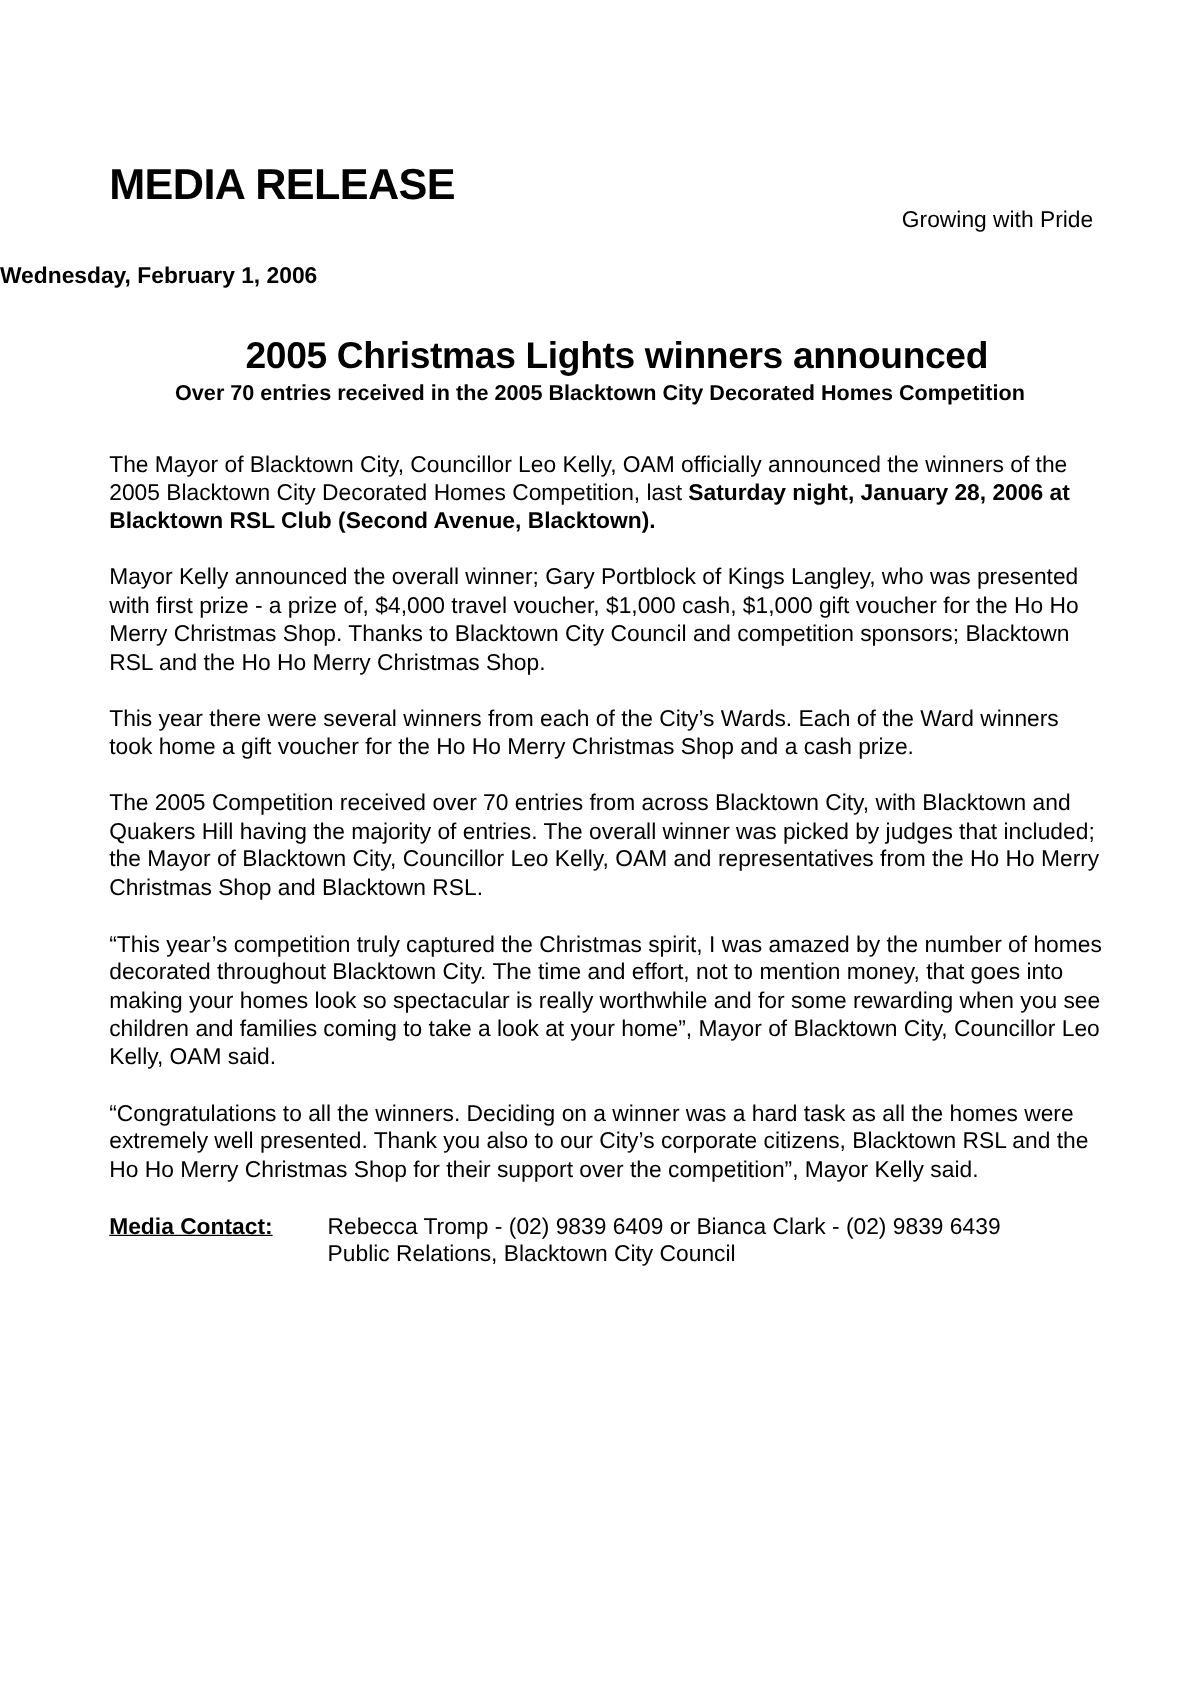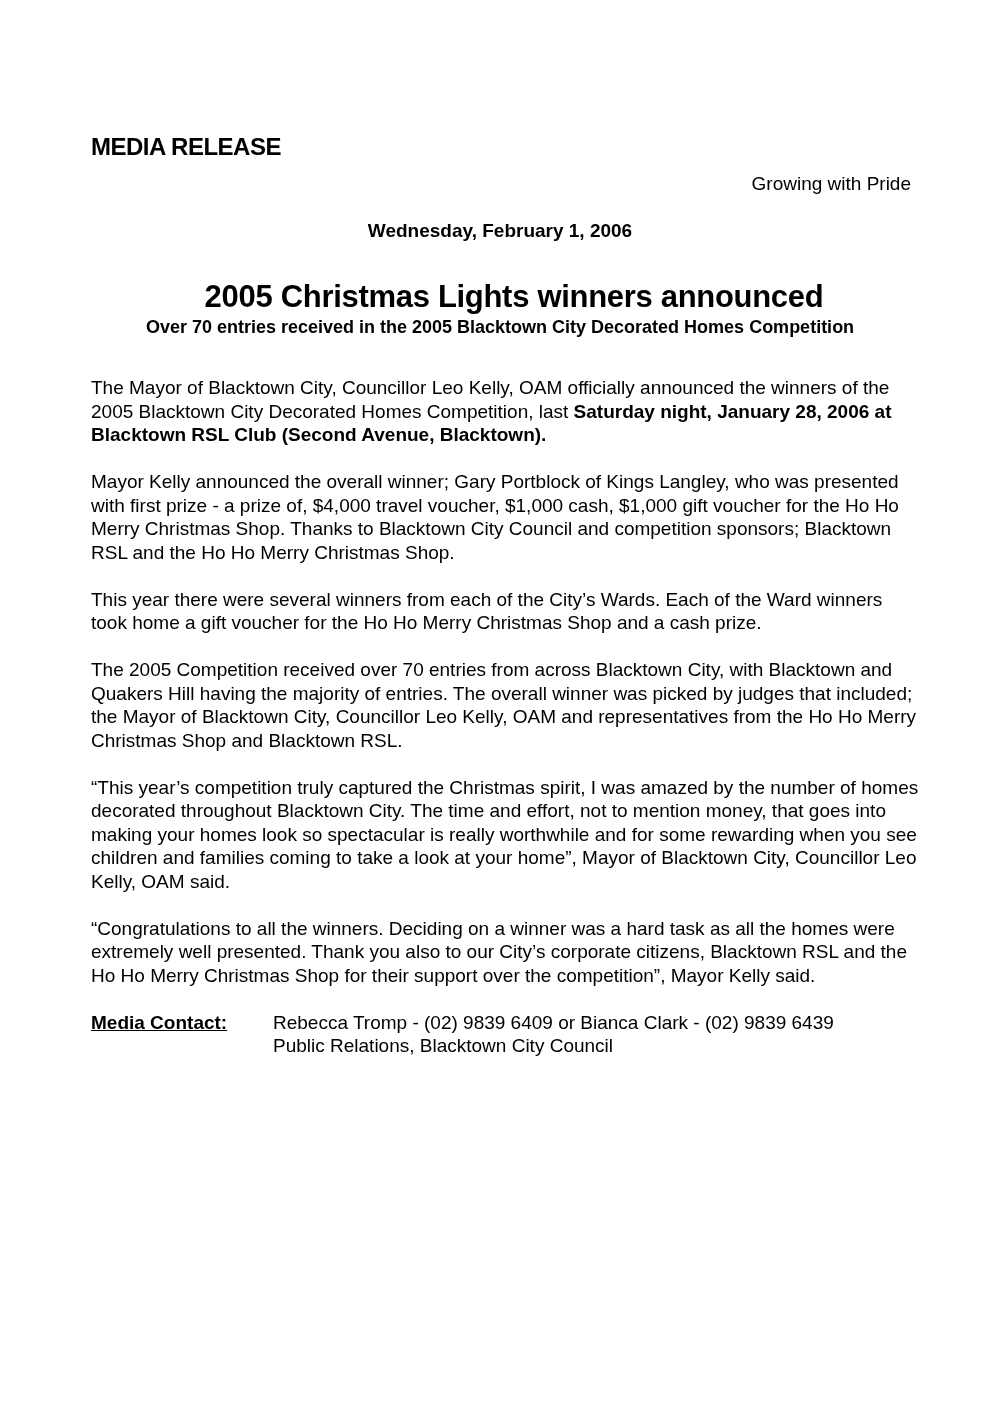--- a/index.html
+++ b/index.html
@@ -1,20 +1,20 @@
 <!DOCTYPE html>
 <html><head>
 <meta charset="utf-8">
 <style>
   html, body { margin: 0; padding: 0; background: #ffffff; }
   body { width: 1000px; height: 1414px; position: relative; overflow: hidden;
          font-family: "Liberation Sans", sans-serif; color: #000; }
-  .title { position: absolute; left: 91px; top: 133px; font-size: 24px; font-weight: bold; letter-spacing: -0.5px; margin: 0; }
+  .title { position: absolute; left: 91px; top: 133px; font-size: 36px; font-weight: bold; letter-spacing: -0.5px; margin: 0; }
   .tagline { position: absolute; right: 89px; top: 173px; font-size: 19px; }
-  .date { position: absolute; left: 0; width: 1000px; top: 220px; text-align: center; font-size: 19px; font-weight: bold; }
+  .date { position: absolute; left: 0; width: 1000px; top: 220px; font-size: 19px; font-weight: bold; }
   .headline { position: absolute; left: 0; width: 1000px; top: 279px; text-align: center; font-size: 31px; font-weight: bold; margin: 0; letter-spacing: -0.3px; padding-left: 14px; }
   .subheadline { position: absolute; left: 0; width: 1000px; top: 317px; text-align: center; font-size: 18px; font-weight: bold; }
   .body { position: absolute; left: 91px; top: 376px; width: 830px; font-size: 19px; line-height: 23.5px; }
   .body p { margin: 0 0 23.5px 0; }
   .ends { text-align: center; font-weight: bold; margin: 0 0 23.5px 0; padding-left: 0; width: 800px; }
   .contact { display: flex; }
   .contact-label { width: 182px; font-weight: bold; text-decoration: underline; flex: none; }
   .contact-lines div { }
 </style>
 </head>

